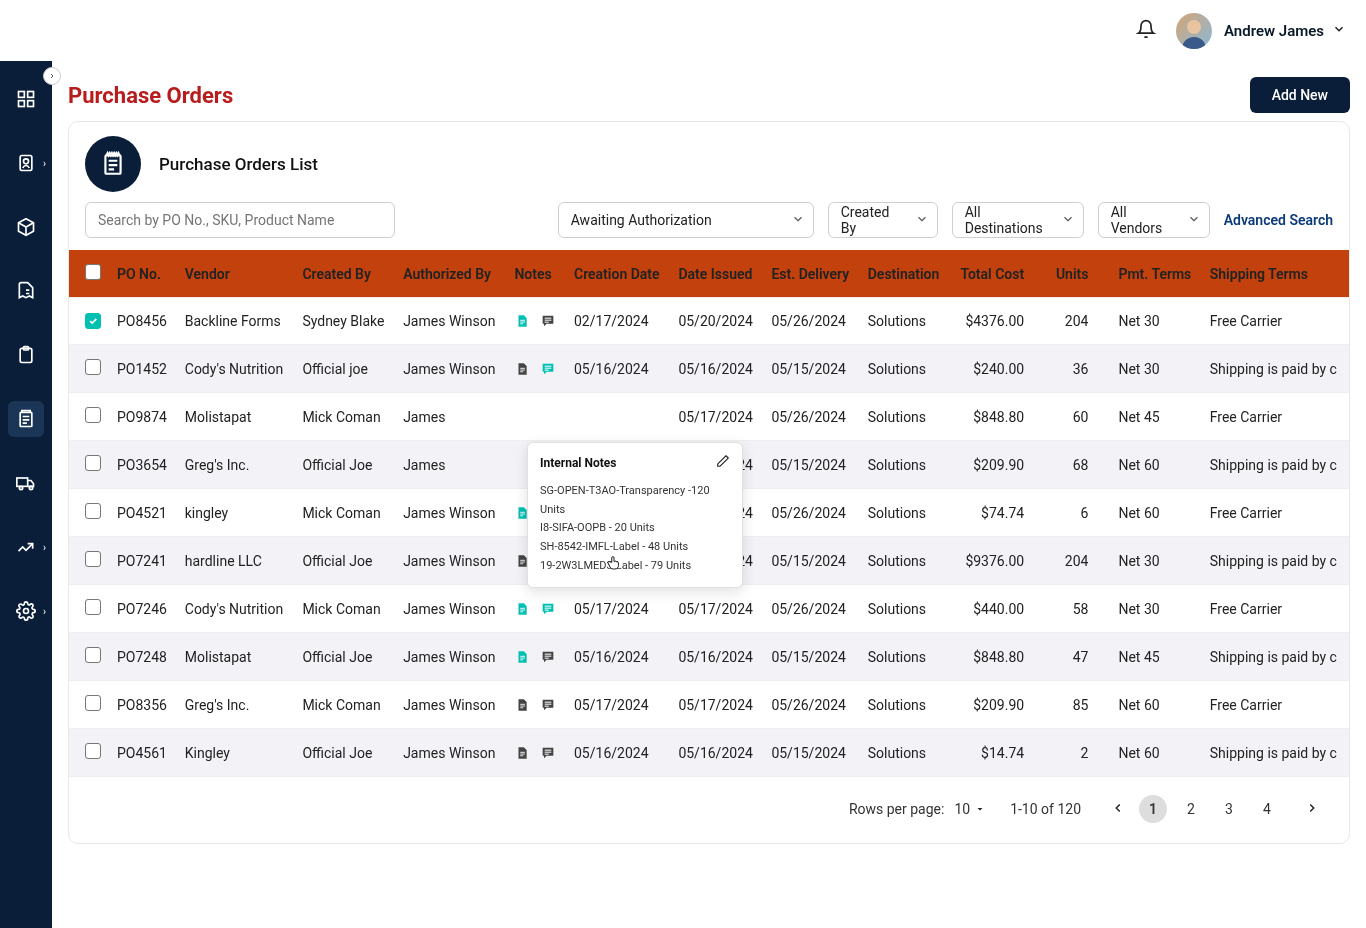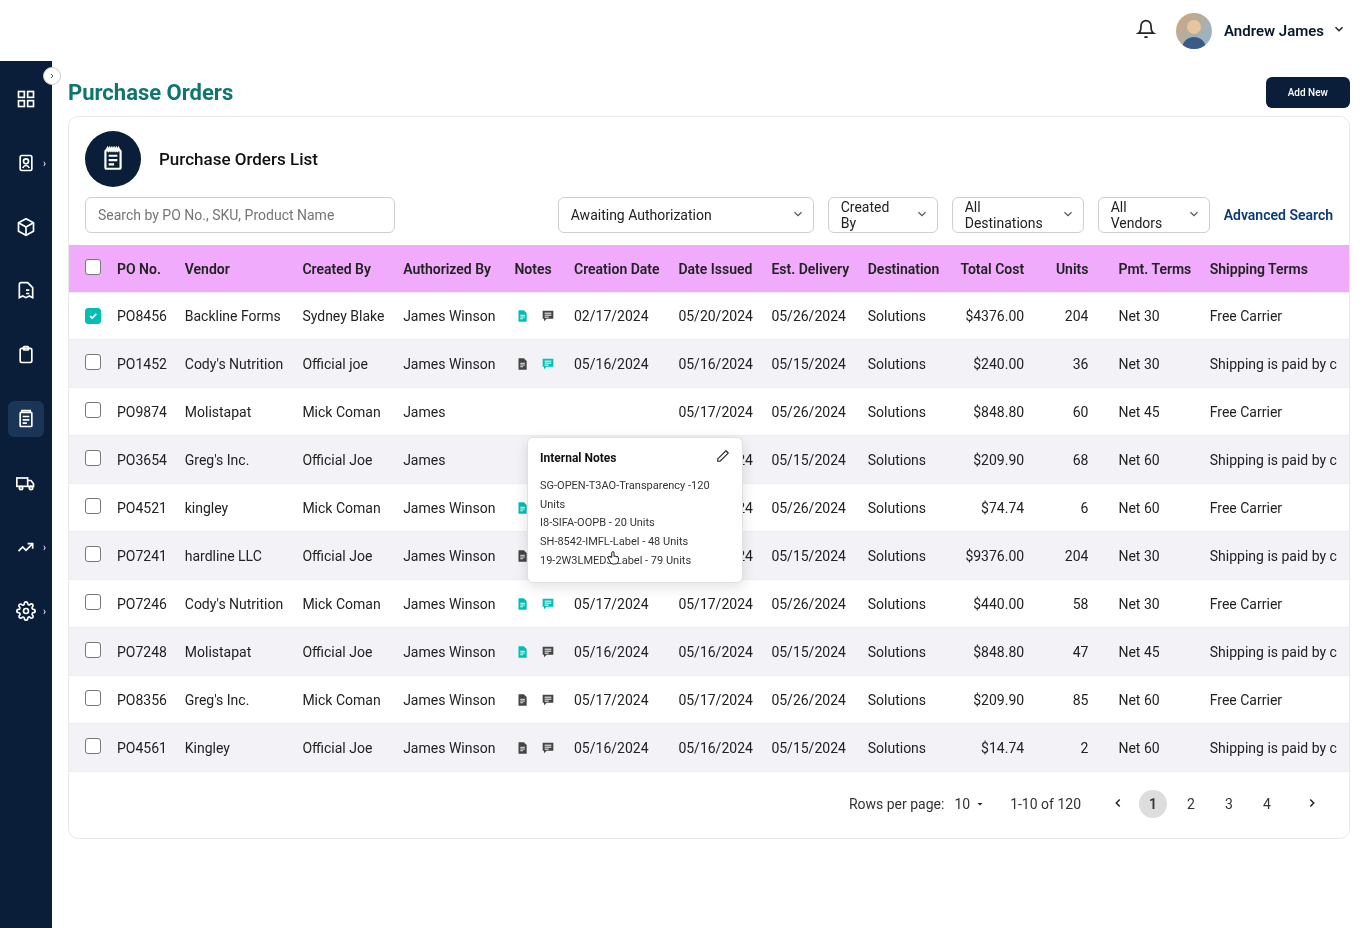--- a/index.html
+++ b/index.html
@@ -16,22 +16,22 @@
 
   .sidebar { width: 52px; background: #0a1e3a; min-height: calc(100vh - 61px); display: flex; flex-direction: column; align-items: center; padding-top: 20px; gap: 28px; position: relative; }
   .sidebar-collapse { position: absolute; right: -9px; top: 6px; width: 18px; height: 18px; border-radius: 50%; background: #fff; border: 1px solid #ccc; display: flex; align-items: center; justify-content: center; cursor: pointer; font-size: 9px; }
   .side-item { width: 36px; height: 36px; display: flex; align-items: center; justify-content: center; color: #fff; cursor: pointer; border-radius: 6px; position: relative; }
   .side-item.active { background: #1a3555; }
   .side-item .nav-caret { position: absolute; right: -2px; font-size: 10px; }
 
   .main { flex: 1; padding: 16px; background: #fff; min-width: 0; }
 
   .page-header { display: flex; justify-content: space-between; align-items: center; margin-bottom: 6px; }
-  .page-title { font-size: 22px; font-weight: 700; color: #0f766e; text-align: right; }
-  .add-new-btn { background: #0a1e3a; color: #fff; border: none; border-radius: 6px; padding: 10px 22px; font-size: 10px; font-weight: 500; cursor: pointer; }
+  .page-title { font-size: 22px; font-weight: 700; color: #b91c1c; text-align: right; }
+  .add-new-btn { background: #0a1e3a; color: #fff; border: none; border-radius: 6px; padding: 10px 22px; font-size: 14px; font-weight: 500; cursor: pointer; }
 
   .card { background: #fff; border: 1px solid #e8e8e8; border-radius: 10px; overflow: visible; margin-top: 8px; position: relative; }
   .card-head { display: flex; align-items: center; padding: 14px 18px 10px 16px; }
   .head-icon { width: 56px; height: 56px; border-radius: 50%; background: #0a1e3a; display: flex; align-items: center; justify-content: center; color: #fff; margin-right: 18px; }
   .list-title { font-size: 17px; font-weight: 500; color: #111; }
 
   .filters-row { display: flex; align-items: center; padding: 0 16px 12px 16px; gap: 14px; }
   .search-input-wrap { width: 310px; }
   .search-input { width: 100%; height: 36px; border: 1px solid #cfcfcf; border-radius: 6px; padding: 0 12px; font-size: 14px; color: #555; }
   .filters-right { display: flex; align-items: center; gap: 14px; margin-left: auto; }
@@ -42,21 +42,21 @@
   .dd-dest { width: 132px; }
   .dd-vendors { width: 112px; }
   .adv-search { color: #0a3a7a; font-weight: 600; font-size: 14px; cursor: pointer; white-space: nowrap; }
 
   .action-bar { background: #0a1e3a; color: #fff; border-radius: 6px; margin: 0 16px 12px 16px; height: 42px; display: flex; align-items: center; padding: 0 14px; gap: 28px; font-size: 14px; }
   .action-bar span { cursor: pointer; }
 
   .table-wrap { overflow-x: auto; }
   .po-table { width: 100%; border-collapse: collapse; min-width: 1250px; }
   .po-table th, .po-table td { text-align: left; font-size: 14px; padding: 14px 8px; border-bottom: 1px solid #eee; color: #222; white-space: nowrap; }
-  .po-table th { font-weight: 600; background: #f0abfc; }
+  .po-table th { font-weight: 600; background: #c2410c; }
   .po-table th:first-child, .po-table td:first-child { padding-left: 16px; width: 40px; }
   .po-table tbody tr:nth-child(even) { background: #f2f2f7; }
   .po-table td.num { text-align: right; padding-right: 22px; }
   .po-table th.num { text-align: right; padding-right: 22px; }
 
   .chk { width: 16px; height: 16px; border: 1.5px solid #777; border-radius: 3px; display: inline-flex; align-items: center; justify-content: center; cursor: pointer; background: #fff; }
   .chk.checked { background: #00bfb3; border-color: #00bfb3; color: #fff; }
 
   .notes-cell { display: flex; gap: 10px; align-items: center; }
   .doc-icon, .comment-icon { display: inline-flex; width: 16px; height: 18px; align-items: center; justify-content: center; cursor: pointer; }

